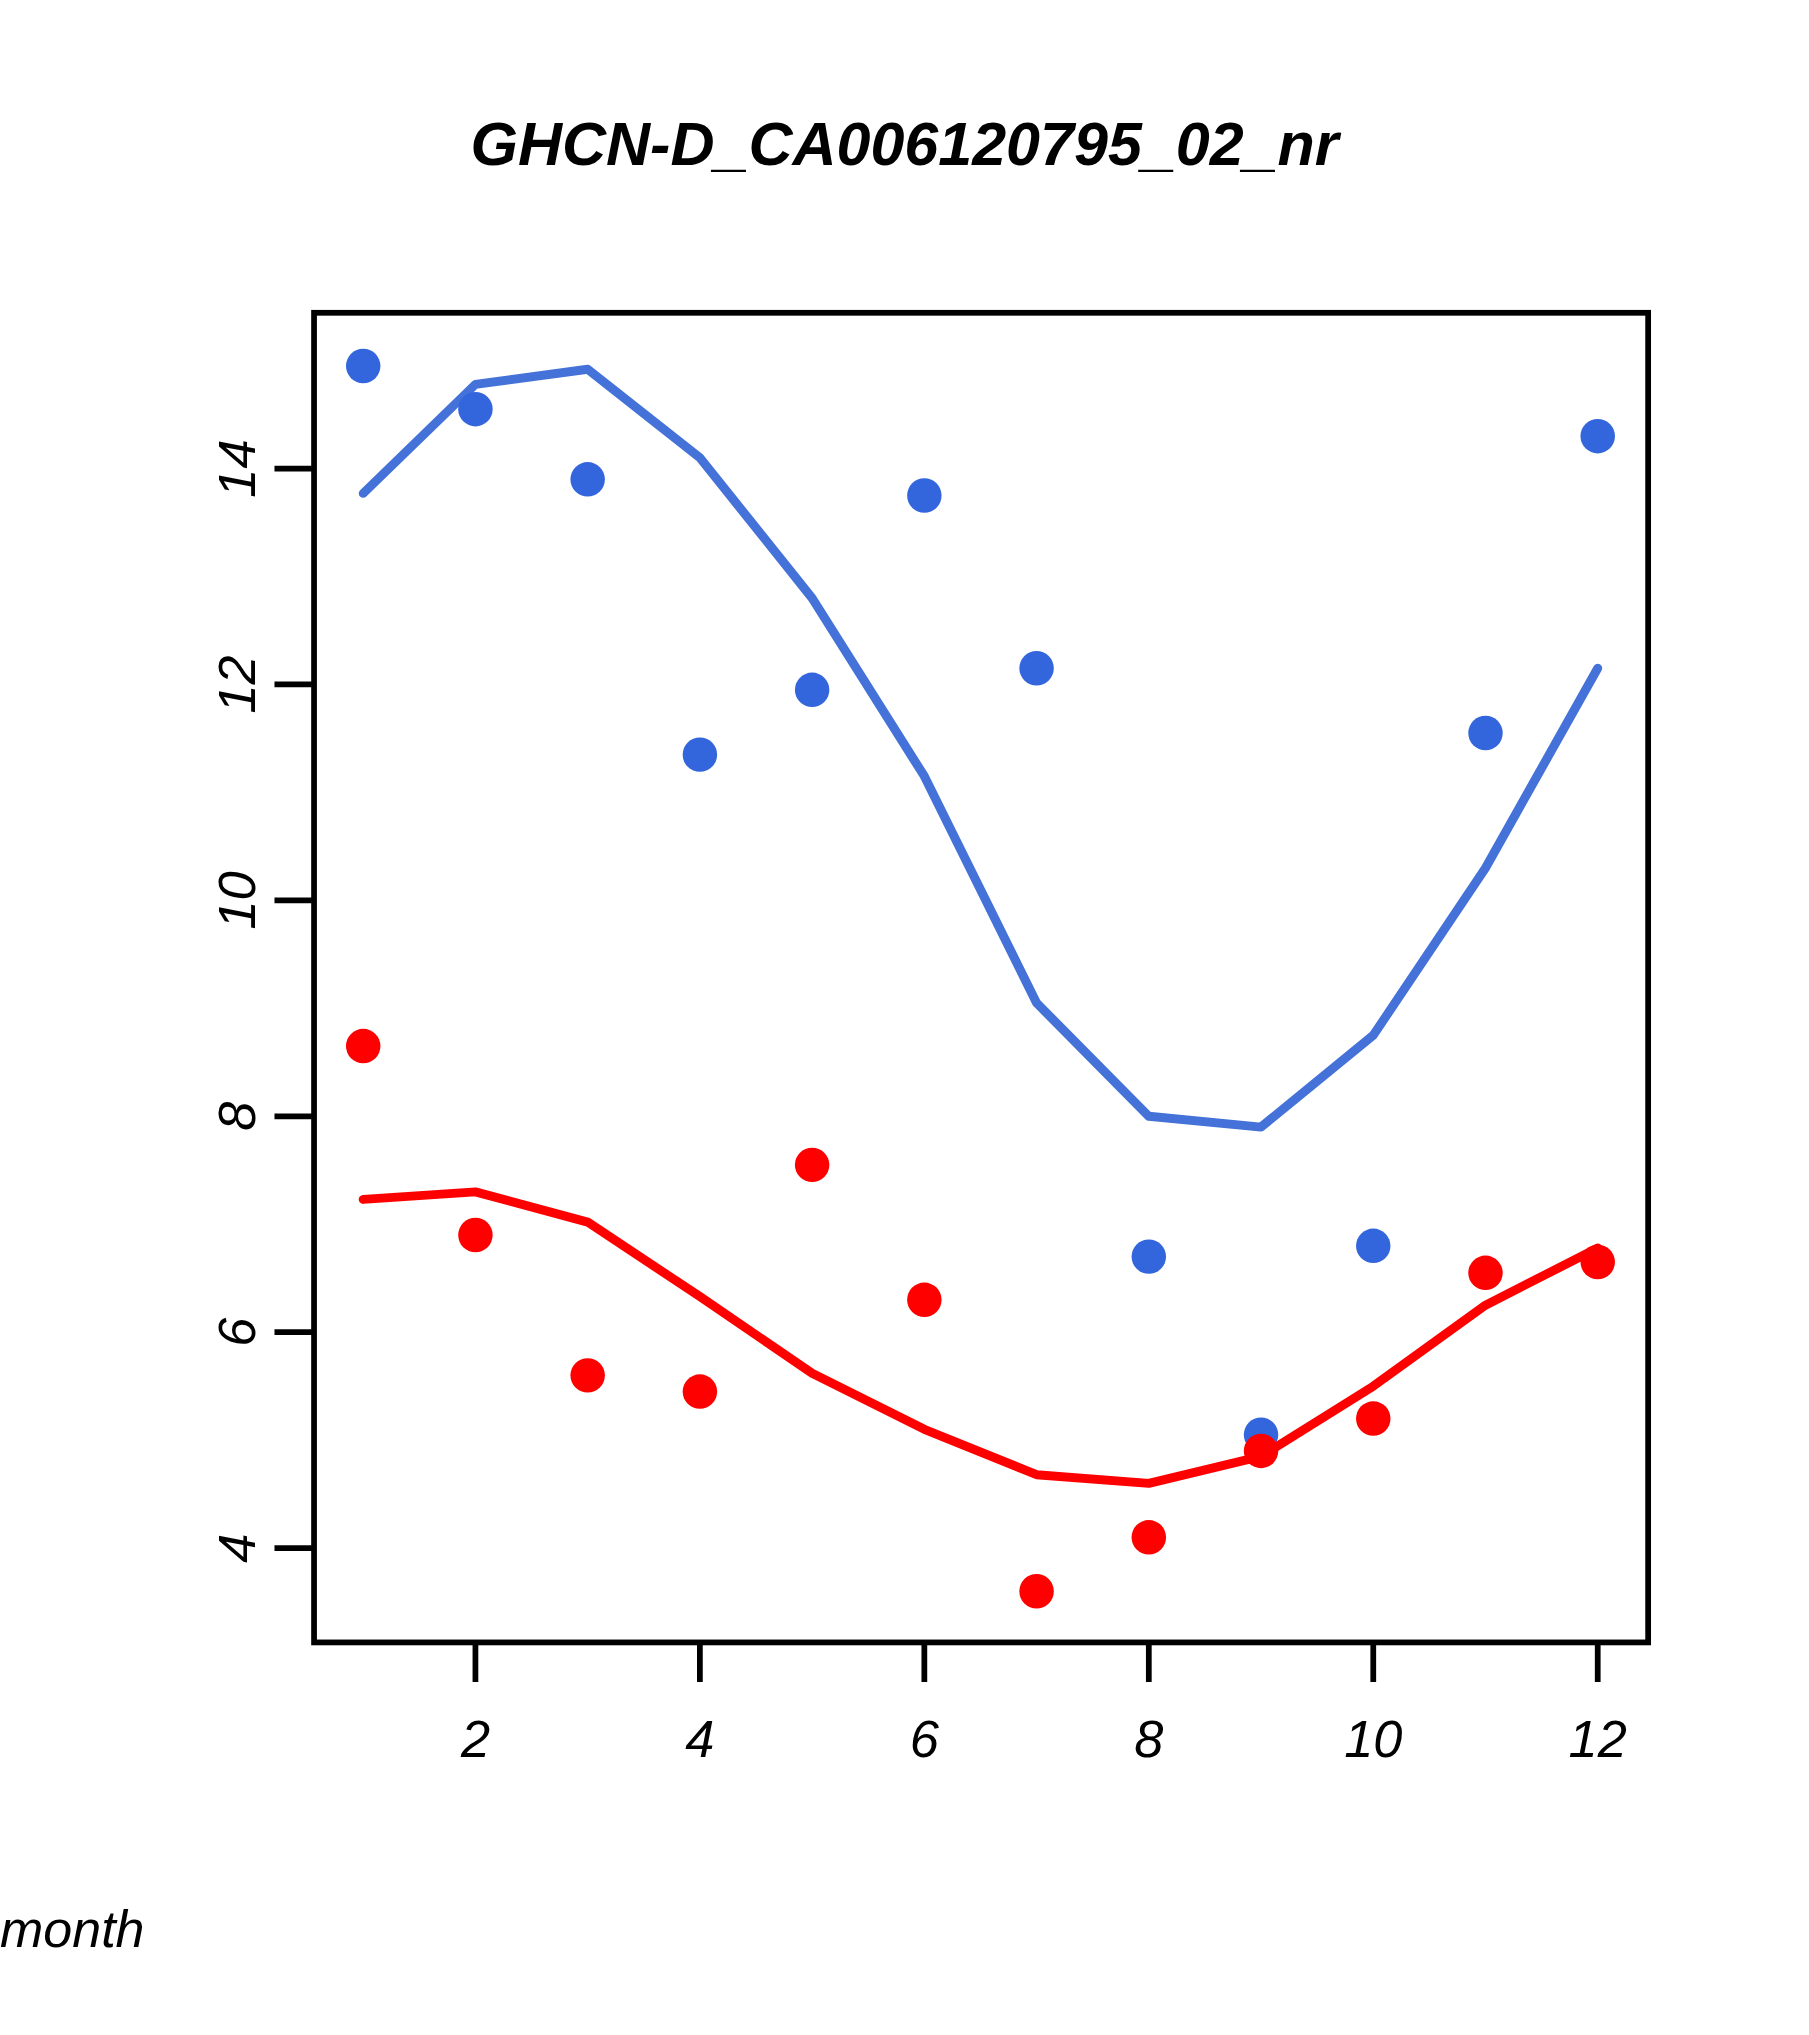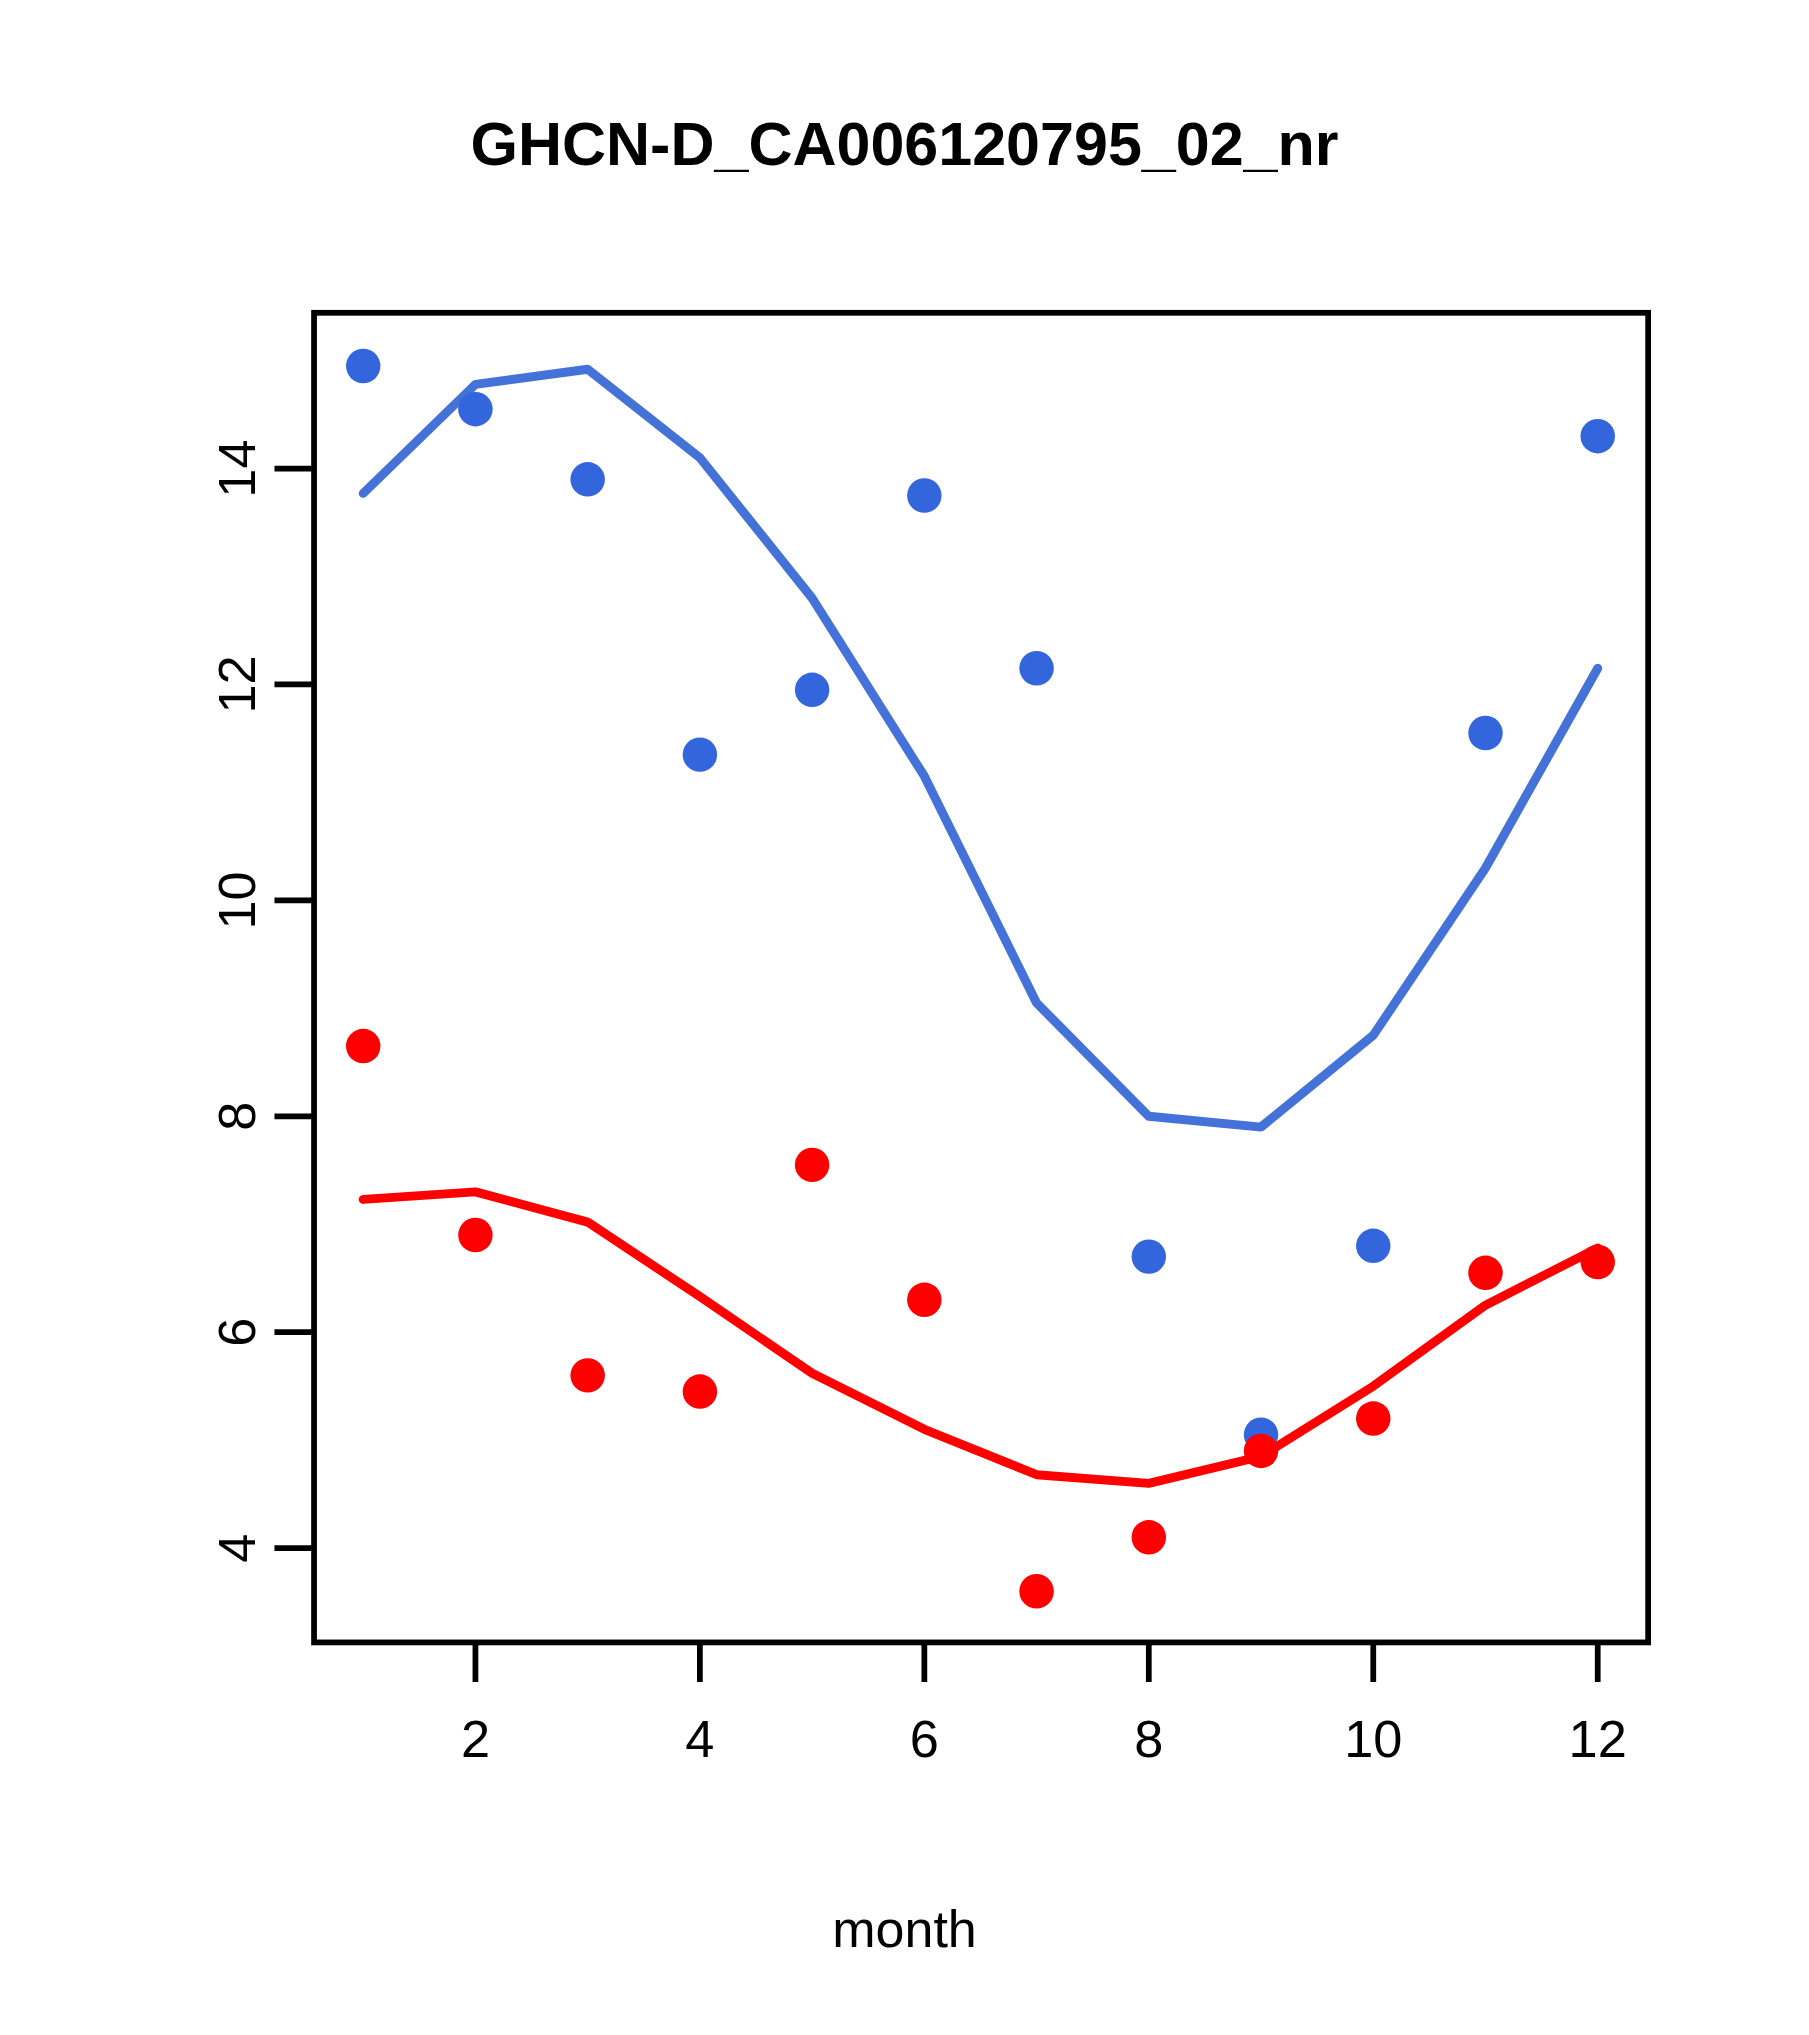--- a/index.html
+++ b/index.html
@@ -11,40 +11,40 @@
     width: 1809px;
     height: 2035px;
     font-family: "Liberation Sans", sans-serif;
     overflow: hidden;
   }
   #figure {
     position: relative;
     width: 1809px;
     height: 2035px;
     background: #ffffff;
+    font-style: italic;
   }
   #chart-title {
     position: absolute;
     left: 0;
     top: 109px;
     width: 1809px;
     text-align: center;
     font-size: 61px;
     font-weight: bold;
     color: #000000;
     letter-spacing: 0px;
     font-family: "Liberation Sans", sans-serif;
     white-space: nowrap;
   }
   #xaxis-label {
     position: absolute;
     left: 0;
     top: 1899px;
     width: 1809px;
-    text-align: center;
     font-size: 52px;
     color: #000000;
     font-family: "Liberation Sans", sans-serif;
   }
   #plot-svg {
     position: absolute;
     left: 0;
     top: 0;
   }
   .tick-label-x {

